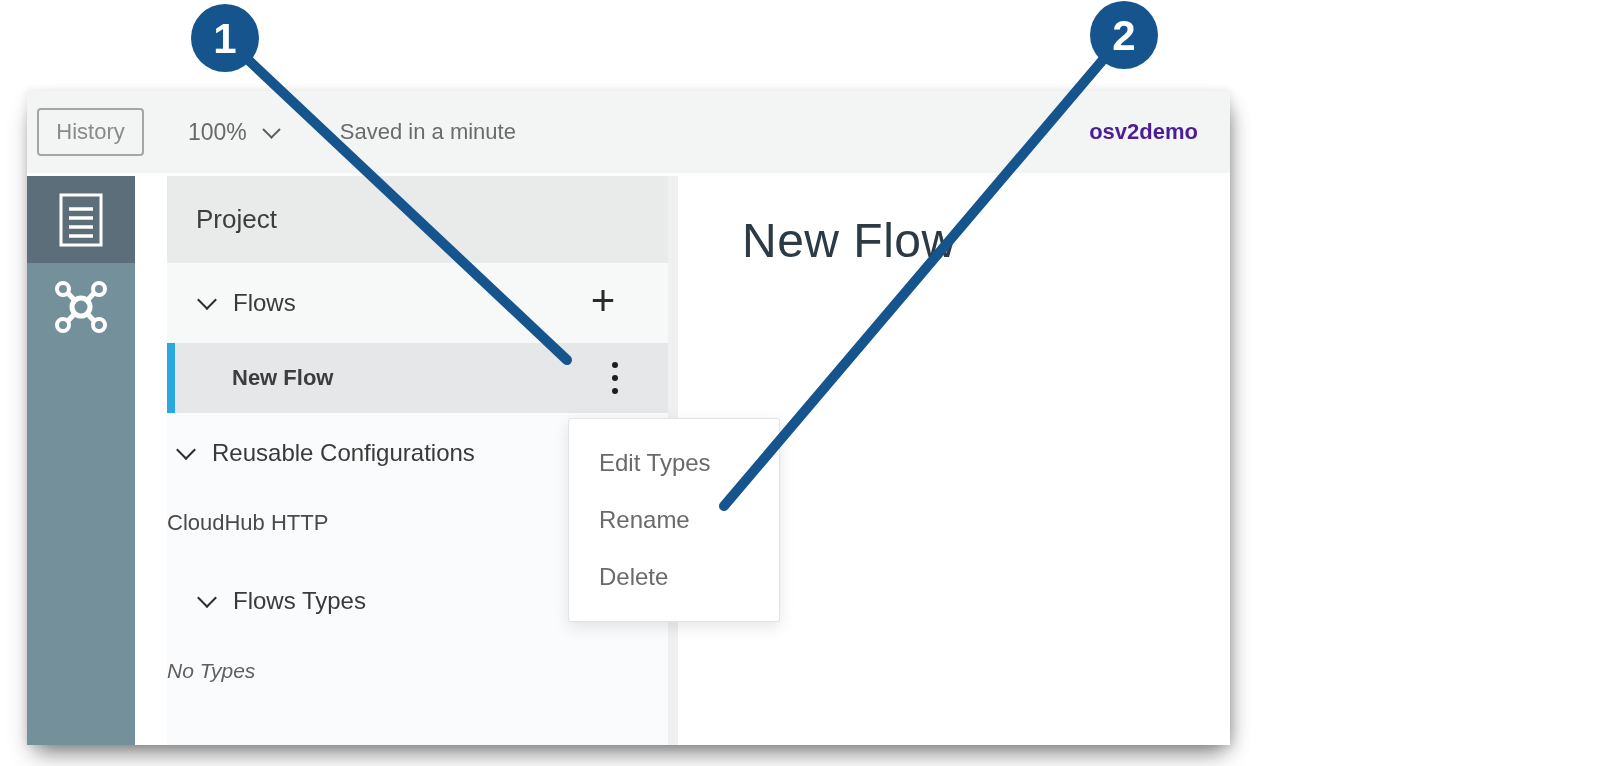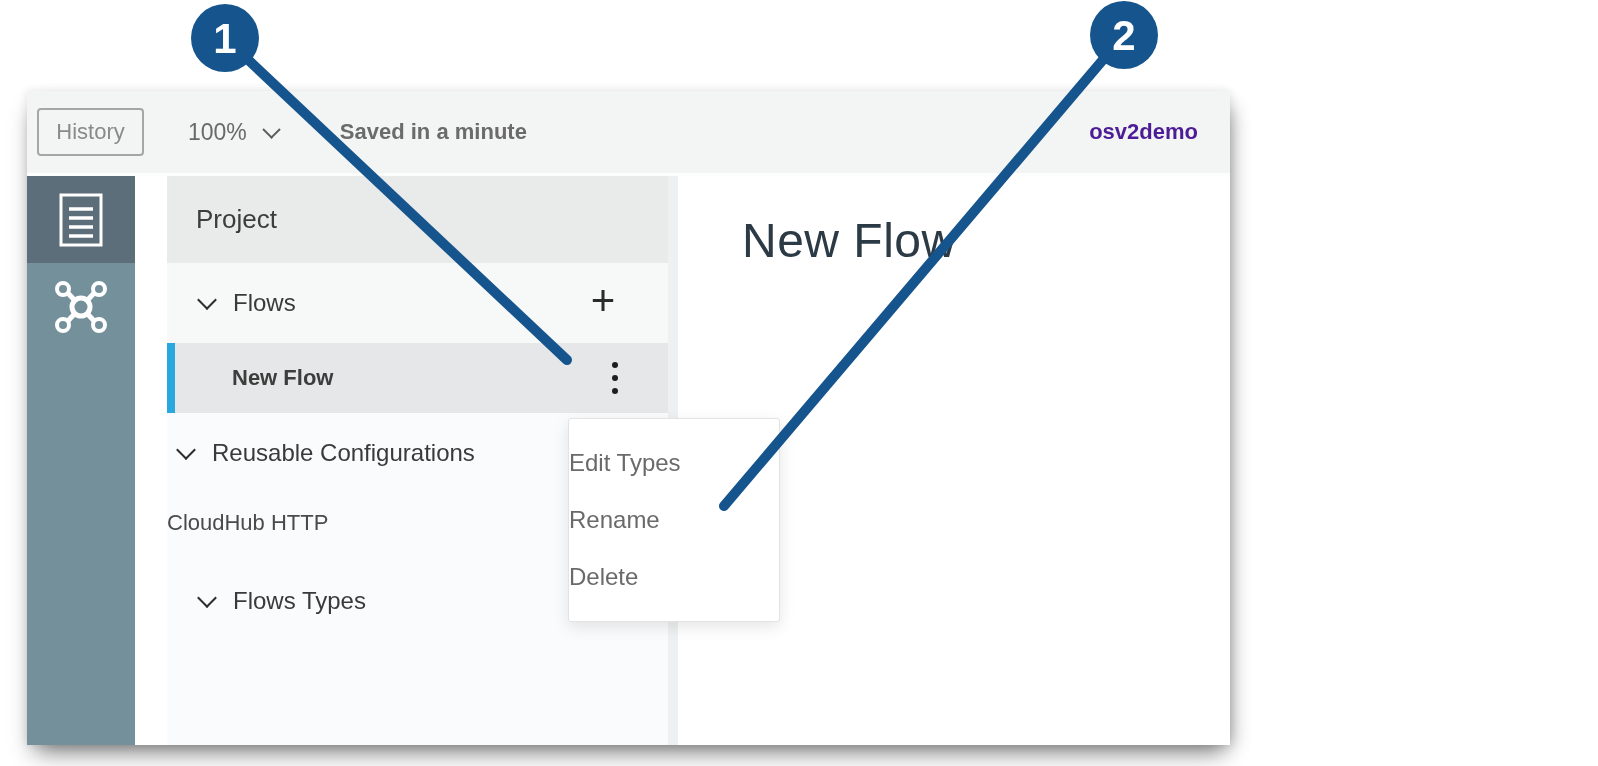--- a/index.html
+++ b/index.html
@@ -20,21 +20,21 @@
     flex:0 0 85px; background:#f3f4f4; border-bottom:3px solid #fcfdfd;
     display:flex; align-items:center; padding:0 32px 0 10px;
   }
   .btn-history {
     width:107px; height:48px; background:transparent; border:2px solid #a6a6a6;
     border-radius:4px; color:#8a8a8a; font-size:22px; font-family:inherit; cursor:pointer;
     display:flex; align-items:center; justify-content:center;
   }
   .zoom-ctl { margin-left:44px; display:flex; align-items:center; gap:18px; color:#696969; font-size:23px; cursor:pointer; }
   .chev { width:13px; height:13px; border-right:2.5px solid #5c5c5c; border-bottom:2.5px solid #5c5c5c; transform:rotate(45deg) translate(-2px,-2px); }
-  .saved-status { margin-left:62px; color:#6b6b6b; font-size:22px;font-weight:bold; }
+  .saved-status { margin-left:62px; color:#6b6b6b; font-size:22px; }
   .proj-name { margin-left:auto; color:#4c1d95; font-weight:700; font-size:22px; }
 
   
   .app-body { flex:1; display:flex; min-height:0; }
 
   
   .rail { flex:0 0 108px; background:#73909b; display:flex; flex-direction:column; }
   .rail-item { height:87px; display:flex; align-items:center; justify-content:center; cursor:pointer; }
   .rail-item.active { background:#5c6e79; }
 
@@ -57,21 +57,21 @@
   .divider { flex:0 0 10px; background:#eef0f1; }
   .canvas { flex:1; background:#ffffff; padding:37px 0 0 64px; }
   .canvas-title { font-size:48px; font-weight:400; color:#2b3a44; letter-spacing:.5px; }
 
   
   .context-menu {
     position:absolute; left:568px; top:418px; width:212px; z-index:5;
     background:#ffffff; border:1px solid #e3e3e3; border-radius:3px;
     box-shadow:0 5px 16px rgba(0,0,0,.10); padding:15px 0 16px;
   }
-  .menu-item { height:57px; display:flex; align-items:center; font-size:24px; color:#6a6a6a; cursor:pointer; }
+  .menu-item { height:57px; display:flex; align-items:center; padding-left:30px; font-size:24px; color:#6a6a6a; cursor:pointer; }
 
   
   .overlay-svg { position:absolute; left:0; top:0; z-index:10; pointer-events:none; }
   .callout-num { font-family:"Liberation Sans","DejaVu Sans",sans-serif; font-size:42px; font-weight:700; fill:#ffffff; }
 </style>
 </head>
 <body>
 
 <div class="stage">
 
@@ -139,20 +139,23 @@
 
         <div class="row row-child">
           <span>CloudHub HTTP</span>
         </div>
 
         <div class="row row-section mt8">
           <span class="tree-chev"></span>
           <span>Flows Types</span>
         </div>
 
+        <div class="row row-child">
+          <span class="empty-label">No Types</span>
+        </div>
       </div>
 
       <div class="divider"></div>
 
       <div class="canvas">
         <div class="canvas-title">New Flow</div>
       </div>
     </div>
   </div>
 

